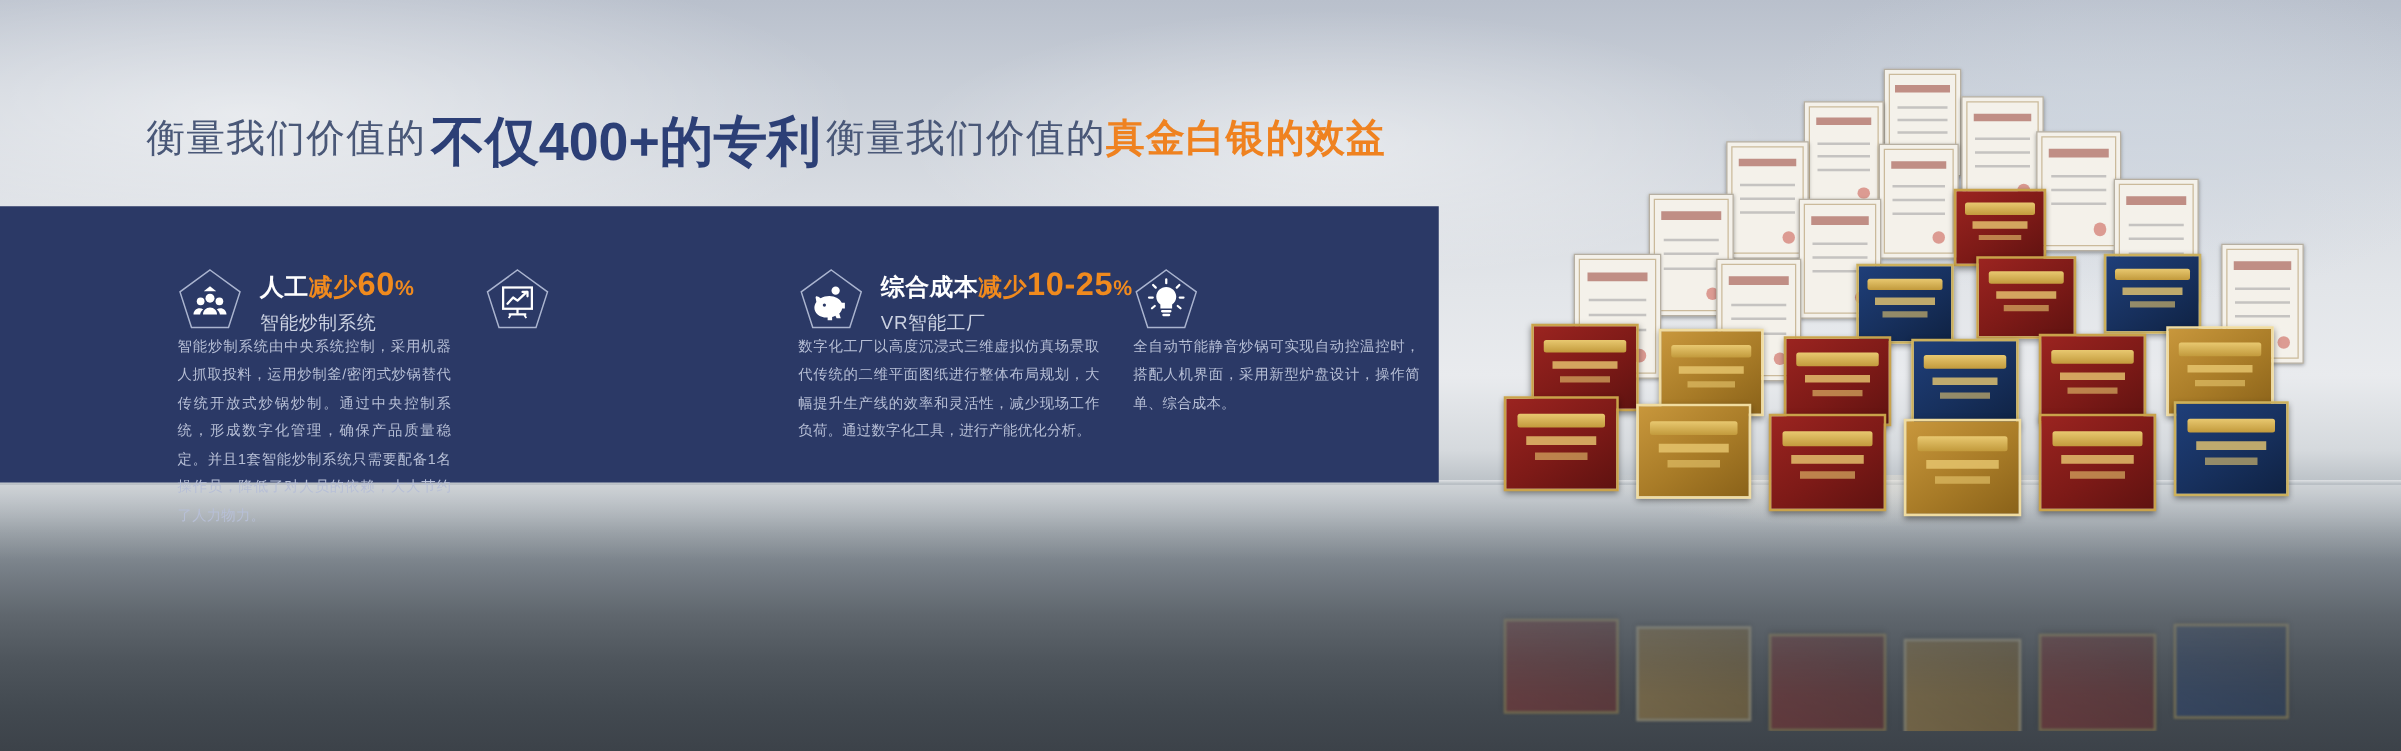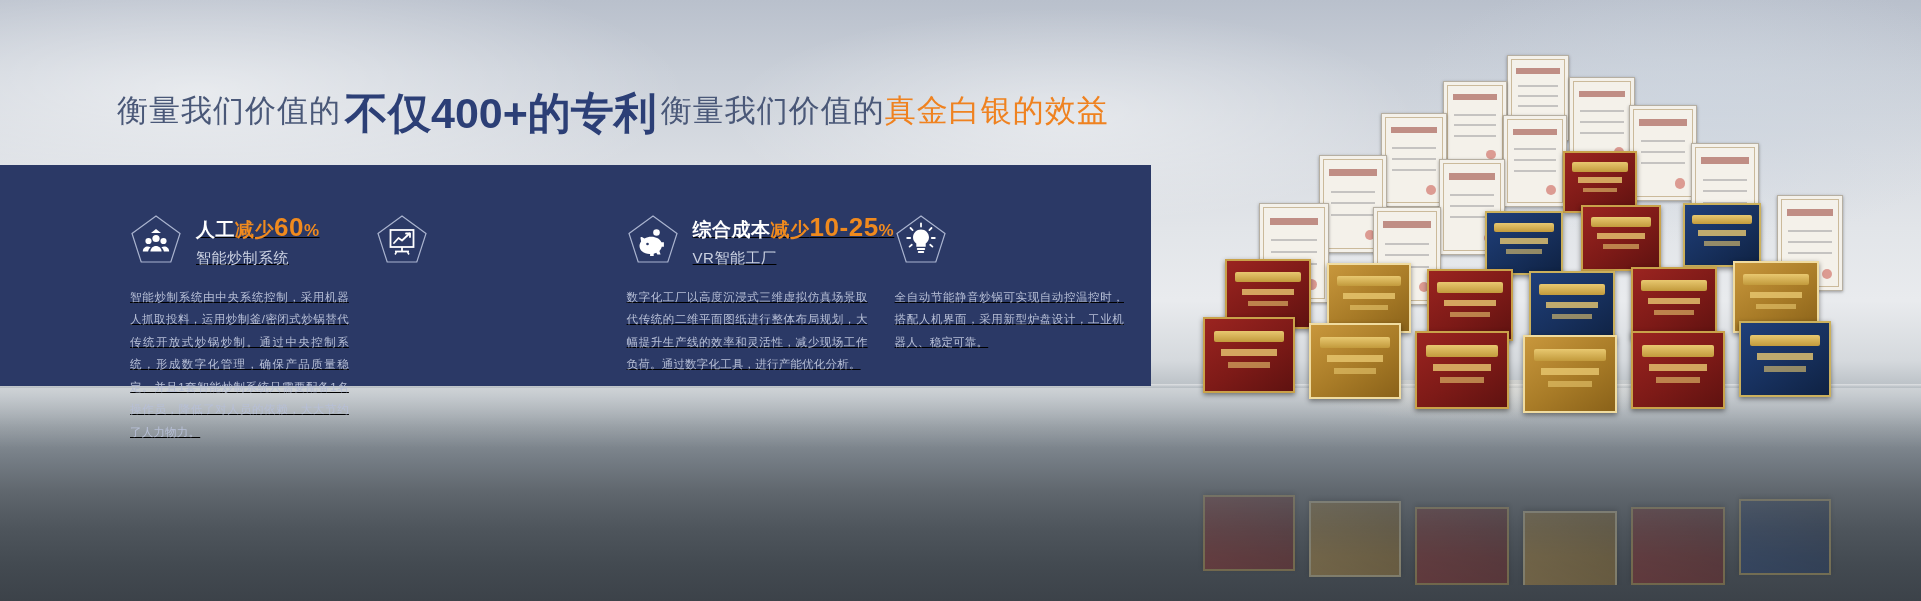--- a/index.html
+++ b/index.html
@@ -70,37 +70,36 @@
     font-size: 31px; color: #4a5878; letter-spacing: 1px;
     font-weight: 400;
   }
   .hl-big {
     font-size: 43px; color: #2c3f76; font-weight: 700;
     letter-spacing: 0px;
     margin: 0 4px;
     position: relative; top: 3px;
   }
   .hl-accent {
-    font-size: 31px; color: #ef8220; font-weight: 400; letter-spacing: 1px;
+    font-size: 31px; color: #ef8220; font-weight: 700; letter-spacing: 1px;
   }
 
   
   #panel {
     position: absolute;
     left: 0px; top: 165px;
     width: 1151px; height: 221px;
     background: #2b3966;
   }
 
   #features {
     position: absolute;
-    left: 0; top: 0; width: 100%; height: 100%;
+    left: 12px; top: 0; width: 100%; height: 100%;
     display: flex;
     padding: 48px 0 0 130px;
-    text-decoration: underline;
   }
   .feature { width: 257px; padding-right: 27px; }
   .feature:nth-child(2) { width: 262px; }
   .feature:nth-child(3) { width: 268px; }
   .feature:nth-child(4) { width: 268px; }
 
   .feat-head { display: flex; align-items: center; height: 54px; }
 
   .pent {
     width: 52px; height: 52px; flex: 0 0 52px;
@@ -114,21 +113,20 @@
     letter-spacing: .5px; line-height: 1.1; white-space: nowrap;
   }
   .feat-title .em { color: #f08a1e; }
   .feat-title .num { color: #f08a1e; font-size: 26px; font-weight: 700; }
   .feat-title .pct { color: #f08a1e; font-size: 17px; font-weight: 700; }
   .feat-sub {
     font-size: 15px; color: #ccd2e2; margin-top: 7px;
     letter-spacing: .5px; white-space: nowrap; font-weight: 400;
   }
   .feat-body {
-    margin-top: 19px;
     font-size: 11.5px; line-height: 1.95;
     color: #b7bfd6;
     text-align: justify;
     letter-spacing: .2px;
   }
 
   
   #certs {
     position: absolute; left: 1185px; top: 55px;
     width: 720px; height: 400px;
@@ -300,21 +298,21 @@
                 <line x1="15.5" y1="14" x2="17.6" y2="16.1"></line>
                 <line x1="36.5" y1="14" x2="34.4" y2="16.1"></line>
                 <line x1="12.2" y1="24" x2="15.2" y2="24"></line>
                 <line x1="39.8" y1="24" x2="36.8" y2="24"></line>
                 <line x1="14.6" y1="32.6" x2="16.8" y2="30.8"></line>
                 <line x1="37.4" y1="32.6" x2="35.2" y2="30.8"></line>
               </g>
             </svg>
           </div>
         </div>
-        <div class="feat-body">全自动节能静音炒锅可实现自动控温控时，搭配人机界面，采用新型炉盘设计，工业机器人、稳定可靠。</div>
+        <div class="feat-body">全自动节能静音炒锅可实现自动控温控时，搭配人机界面，采用新型炉盘设计，操作简单、综合成本。</div>
       </div>
 
     </div>
   </div>
 
   <div id="certs">
 
     <div class="cert" style="left:322px; top:0px;   width:62px; height:86px;">
         <div class="ttl"></div>
         <div class="ln" style="top:34%"></div>

